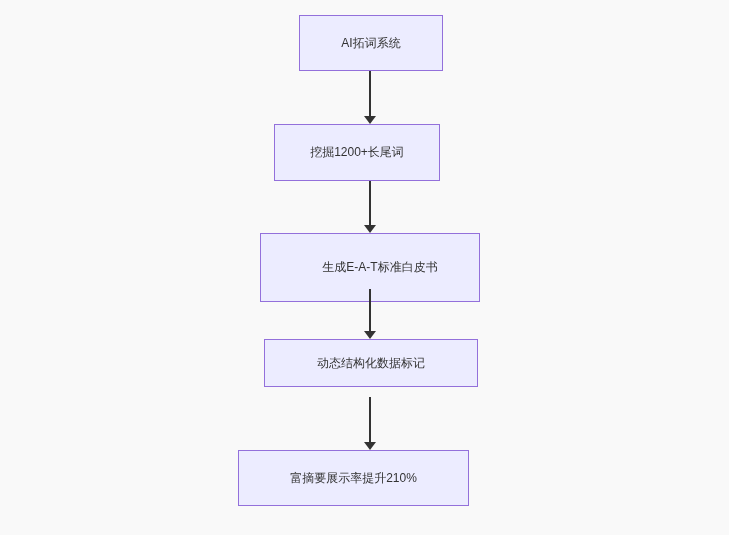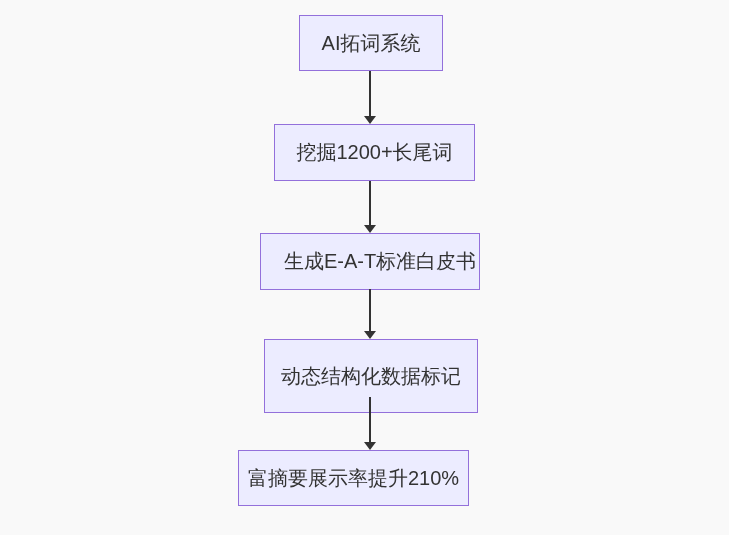--- a/index.html
+++ b/index.html
@@ -12,32 +12,32 @@
     height: 535px;
     background: #f9f9f9;
     font-family: "Liberation Sans", "DejaVu Sans", sans-serif;
     overflow: hidden;
   }
   .node {
     position: absolute;
     background: #ECECFF;
     border: 1px solid #9370DB;
     color: #333333;
-    font-size: 20px;
+    font-size: 12px;
     display: flex;
     align-items: center;
     justify-content: center;
     text-align: center;
     box-sizing: border-box;
     white-space: nowrap;
   }
   #node1 { left: 299px; top: 15px;  width: 144px; height: 56px; }
-  #node2 { left: 274px; top: 124px; width: 201px; height: 57px; }
-  #node3 { left: 260px; top: 233px; width: 220px; height: 57px; padding-left: 20px; }
-  #node4 { left: 264px; top: 339px; width: 214px; height: 74px; }
+  #node2 { left: 274px; top: 124px; width: 166px; height: 57px; }
+  #node3 { left: 260px; top: 233px; width: 220px; height: 69px; padding-left: 20px; }
+  #node4 { left: 264px; top: 339px; width: 214px; height: 48px; }
   #node5 { left: 238px; top: 450px; width: 231px; height: 56px; }
 
   .edge {
     position: absolute;
     left: 369px;
     width: 2px;
     background: #333333;
   }
   .edge::after {
     content: '';

